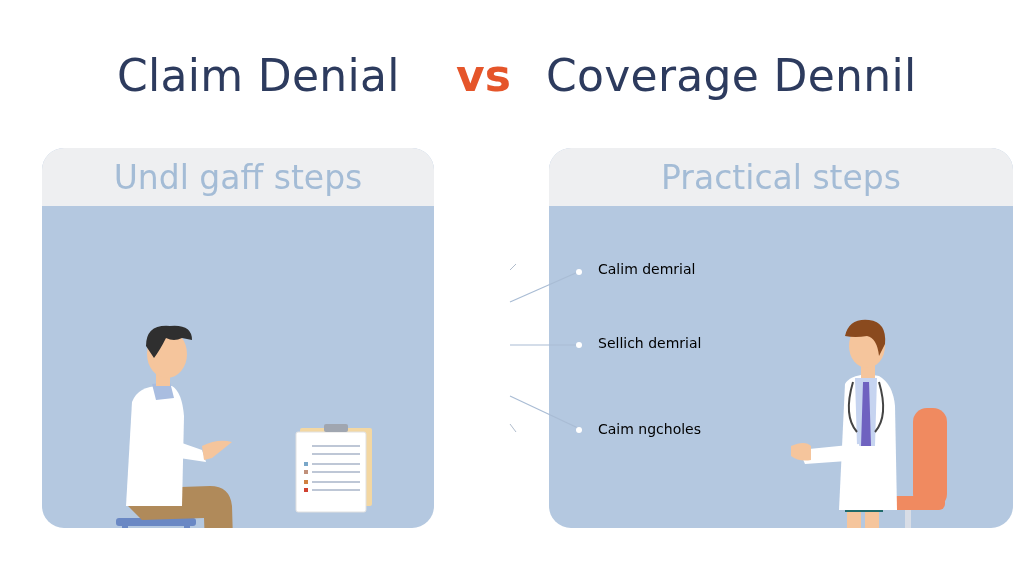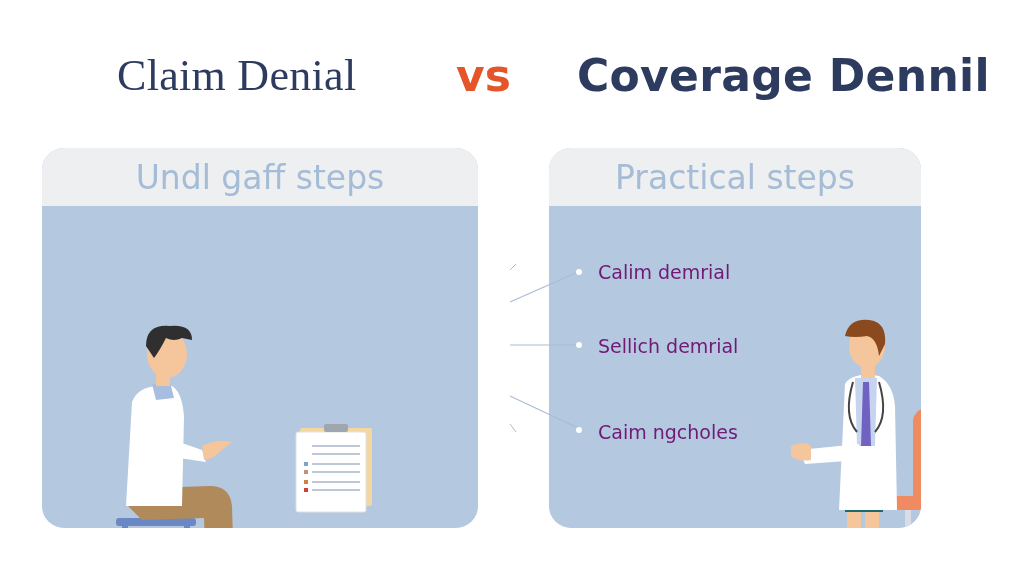--- a/index.html
+++ b/index.html
@@ -1,27 +1,27 @@
 <!DOCTYPE html>
 <html><head>
 <meta charset="utf-8">
 <style>
   html,body{margin:0;padding:0;}
   body{width:1024px;height:576px;background:#ffffff;position:relative;overflow:hidden;font-family:"DejaVu Sans","Liberation Sans",sans-serif;}
   .title{position:absolute;top:50px;left:0;width:1024px;height:56px;}
-  .t-left{position:absolute;left:117px;top:0;font-size:44px;color:#2d3b5e;font-weight:500;letter-spacing:0.3px;font-family:Liberation Serif, serif;}
+  .t-left{position:absolute;left:117px;top:0;font-size:44px;color:#2d3b5e;font-weight:500;letter-spacing:0.3px;}
   .t-vs{position:absolute;left:456px;top:0;font-size:44px;color:#e5552a;font-weight:700;}
-  .t-right{position:absolute;left:546px;top:0;font-size:44px;color:#2d3b5e;font-weight:700;letter-spacing:0.3px;margin-left:31px;}
+  .t-right{position:absolute;left:546px;top:0;font-size:44px;color:#2d3b5e;font-weight:400;letter-spacing:0.3px;}
   .panel{position:absolute;top:148px;height:380px;border-radius:22px;overflow:hidden;background:#b4c8e0;}
-  .panel.left{left:42px;width:436px;}
-  .panel.right{left:549px;width:372px;}
+  .panel.left{left:42px;width:392px;}
+  .panel.right{left:549px;width:464px;}
   .panel-head{height:58px;background:#eeeff1;display:flex;align-items:center;justify-content:center;font-size:33px;color:#a4bcd6;}
   .panel-body{position:relative;height:322px;}
   .connector{position:absolute;left:0;top:0;width:1024px;height:576px;pointer-events:none;}
-  .bullet-label{position:absolute;font-size:19px;color:#701a75;}
+  .bullet-label{position:absolute;font-size:14px;color:#000000;}
 </style>
 </head>
 <body>
 
 <div class="title">
   <span class="t-left">Claim Denial</span>
   <span class="t-vs">vs</span>
   <span class="t-right">Coverage Dennil</span>
 </div>
 

